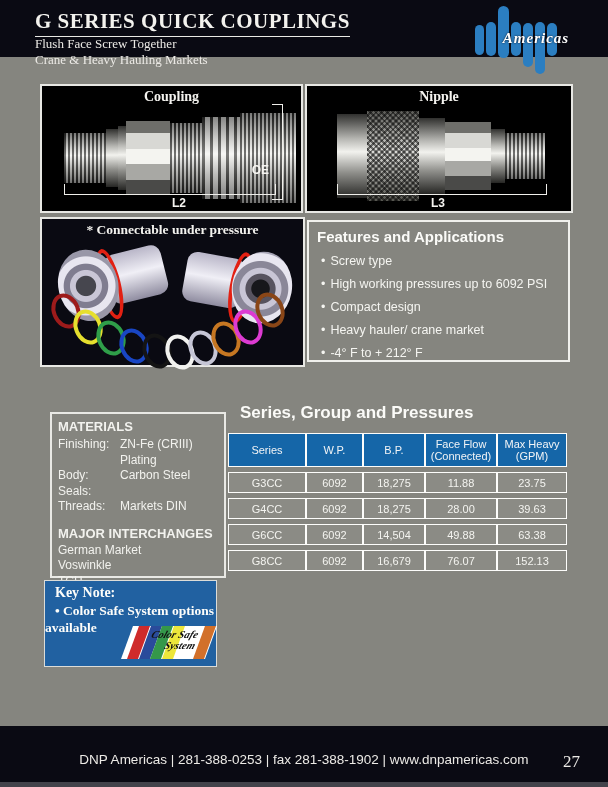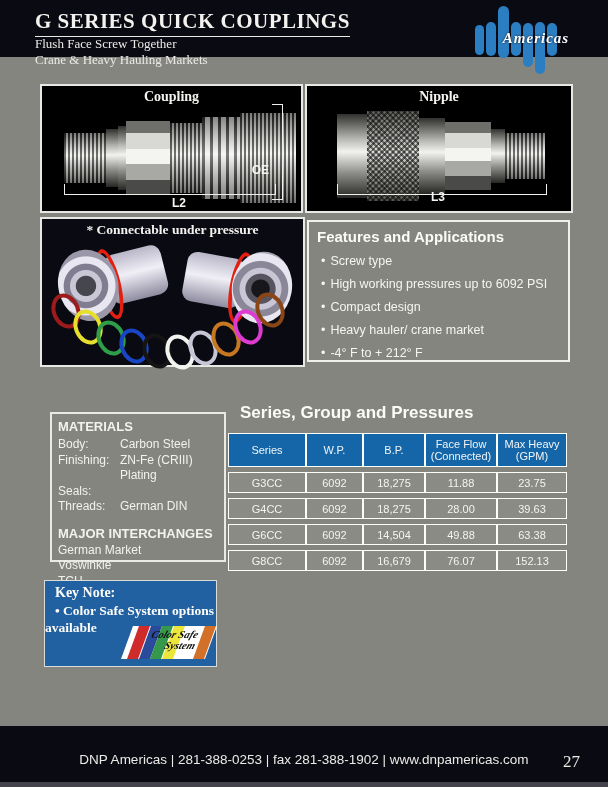--- a/index.html
+++ b/index.html
@@ -87,21 +87,21 @@
   .ring.r9{left:192px;top:90px;}
   .ring.r10{left:214px;top:73px;}
   
   .panel-features{position:absolute;left:307px;top:220px;width:259px;height:138px;border:2px solid #f0f0ec;}
   .features-title{position:absolute;left:8px;top:6px;color:#fbfbf8;font-weight:bold;font-size:15px;}
   .features-list{position:absolute;left:12px;top:32px;width:240px;}
   .feature-item{color:#f5f5f1;font-size:12.5px;margin-bottom:9px;}
   .feature-item .b{margin-right:5px;}
   
   .materials-box{position:absolute;left:50px;top:412px;width:166px;height:141px;
-    border:2px solid #e9e9e5;color:#f2f2ee;padding:5px 0 0 6px;}
+    border:2px solid #e9e9e5;color:#f2f2ee;padding:5px 0 16px 6px;}
   .mat-title{font-weight:bold;font-size:13px;margin-bottom:3px;}
   .mat-row{display:flex;font-size:12px;line-height:15.5px;}
   .mat-row .lbl{width:62px;flex:0 0 62px;}
   .mi-title{font-weight:bold;font-size:13px;margin-top:11px;margin-bottom:2px;}
   .mi-item{font-size:12px;line-height:15.5px;}
   
   .table-title{position:absolute;left:240px;top:403px;color:#fbfbf8;font-weight:bold;font-size:17px;}
   .ptable{position:absolute;left:228px;top:428px;width:339px;
     border-collapse:separate;border-spacing:0 5px;table-layout:fixed;}
   .ptable th{background:#1566a8;color:#f2f4f6;font-weight:normal;font-size:11px;
@@ -174,21 +174,21 @@
   <div class="panel-title">Nipple</div>
   <div class="fit fit-nipple">
     <div class="seg metal" style="width:30px;height:84px;"></div>
     <div class="seg knurl" style="width:52px;height:90px;"></div>
     <div class="seg metal" style="width:26px;height:76px;"></div>
     <div class="seg hexf" style="width:46px;height:68px;"></div>
     <div class="seg metal" style="width:14px;height:54px;"></div>
     <div class="seg thread" style="width:40px;height:46px;"></div>
   </div>
   <div class="l-bracket" style="left:30px;bottom:16px;width:208px;"></div>
-  <div class="dim-label" style="left:124px;bottom:7px;">L3</div>
+  <div class="dim-label" style="left:124px;bottom:1px;">L3</div>
 </div>
 
 <div class="panel-connect">
   <div class="connect-title">* Connectable under pressure</div>
   <div class="coupler left">
     <div class="cbody"></div>
     <div class="cband"></div>
     <div class="cdrum"></div>
   </div>
   <div class="coupler right">
@@ -215,33 +215,33 @@
     <div class="feature-item"><span class="b">•</span><span>High working pressures up to 6092 PSI</span></div>
     <div class="feature-item"><span class="b">•</span><span>Compact design</span></div>
     <div class="feature-item"><span class="b">•</span><span>Heavy hauler/ crane market</span></div>
     <div class="feature-item"><span class="b">•</span><span>-4° F to + 212° F</span></div>
   </div>
 </div>
 
 <div class="materials-box">
   <div class="mat-title">MATERIALS</div>
   <div class="mat-row">
+    <span class="lbl">Finishing:</span>
+    <span>ZN-Fe (CRIII) Plating</span>
+  </div>
+  <div class="mat-row">
     <span class="lbl">Body:</span>
     <span>Carbon Steel</span>
   </div>
   <div class="mat-row">
-    <span class="lbl">Finishing:</span>
-    <span>ZN-Fe (CRIII) Plating</span>
-  </div>
-  <div class="mat-row">
     <span class="lbl">Seals:</span>
   </div>
   <div class="mat-row">
     <span class="lbl">Threads:</span>
-    <span>German DIN</span>
+    <span>Markets DIN</span>
   </div>
   <div class="mi-title">MAJOR INTERCHANGES</div>
   <div class="mi-item">German Market</div>
   <div class="mi-item">Voswinkle</div>
   <div class="mi-item">TCH</div>
 </div>
 
 <div class="table-title">Series, Group and Pressures</div>
 <table class="ptable">
   <colgroup>

